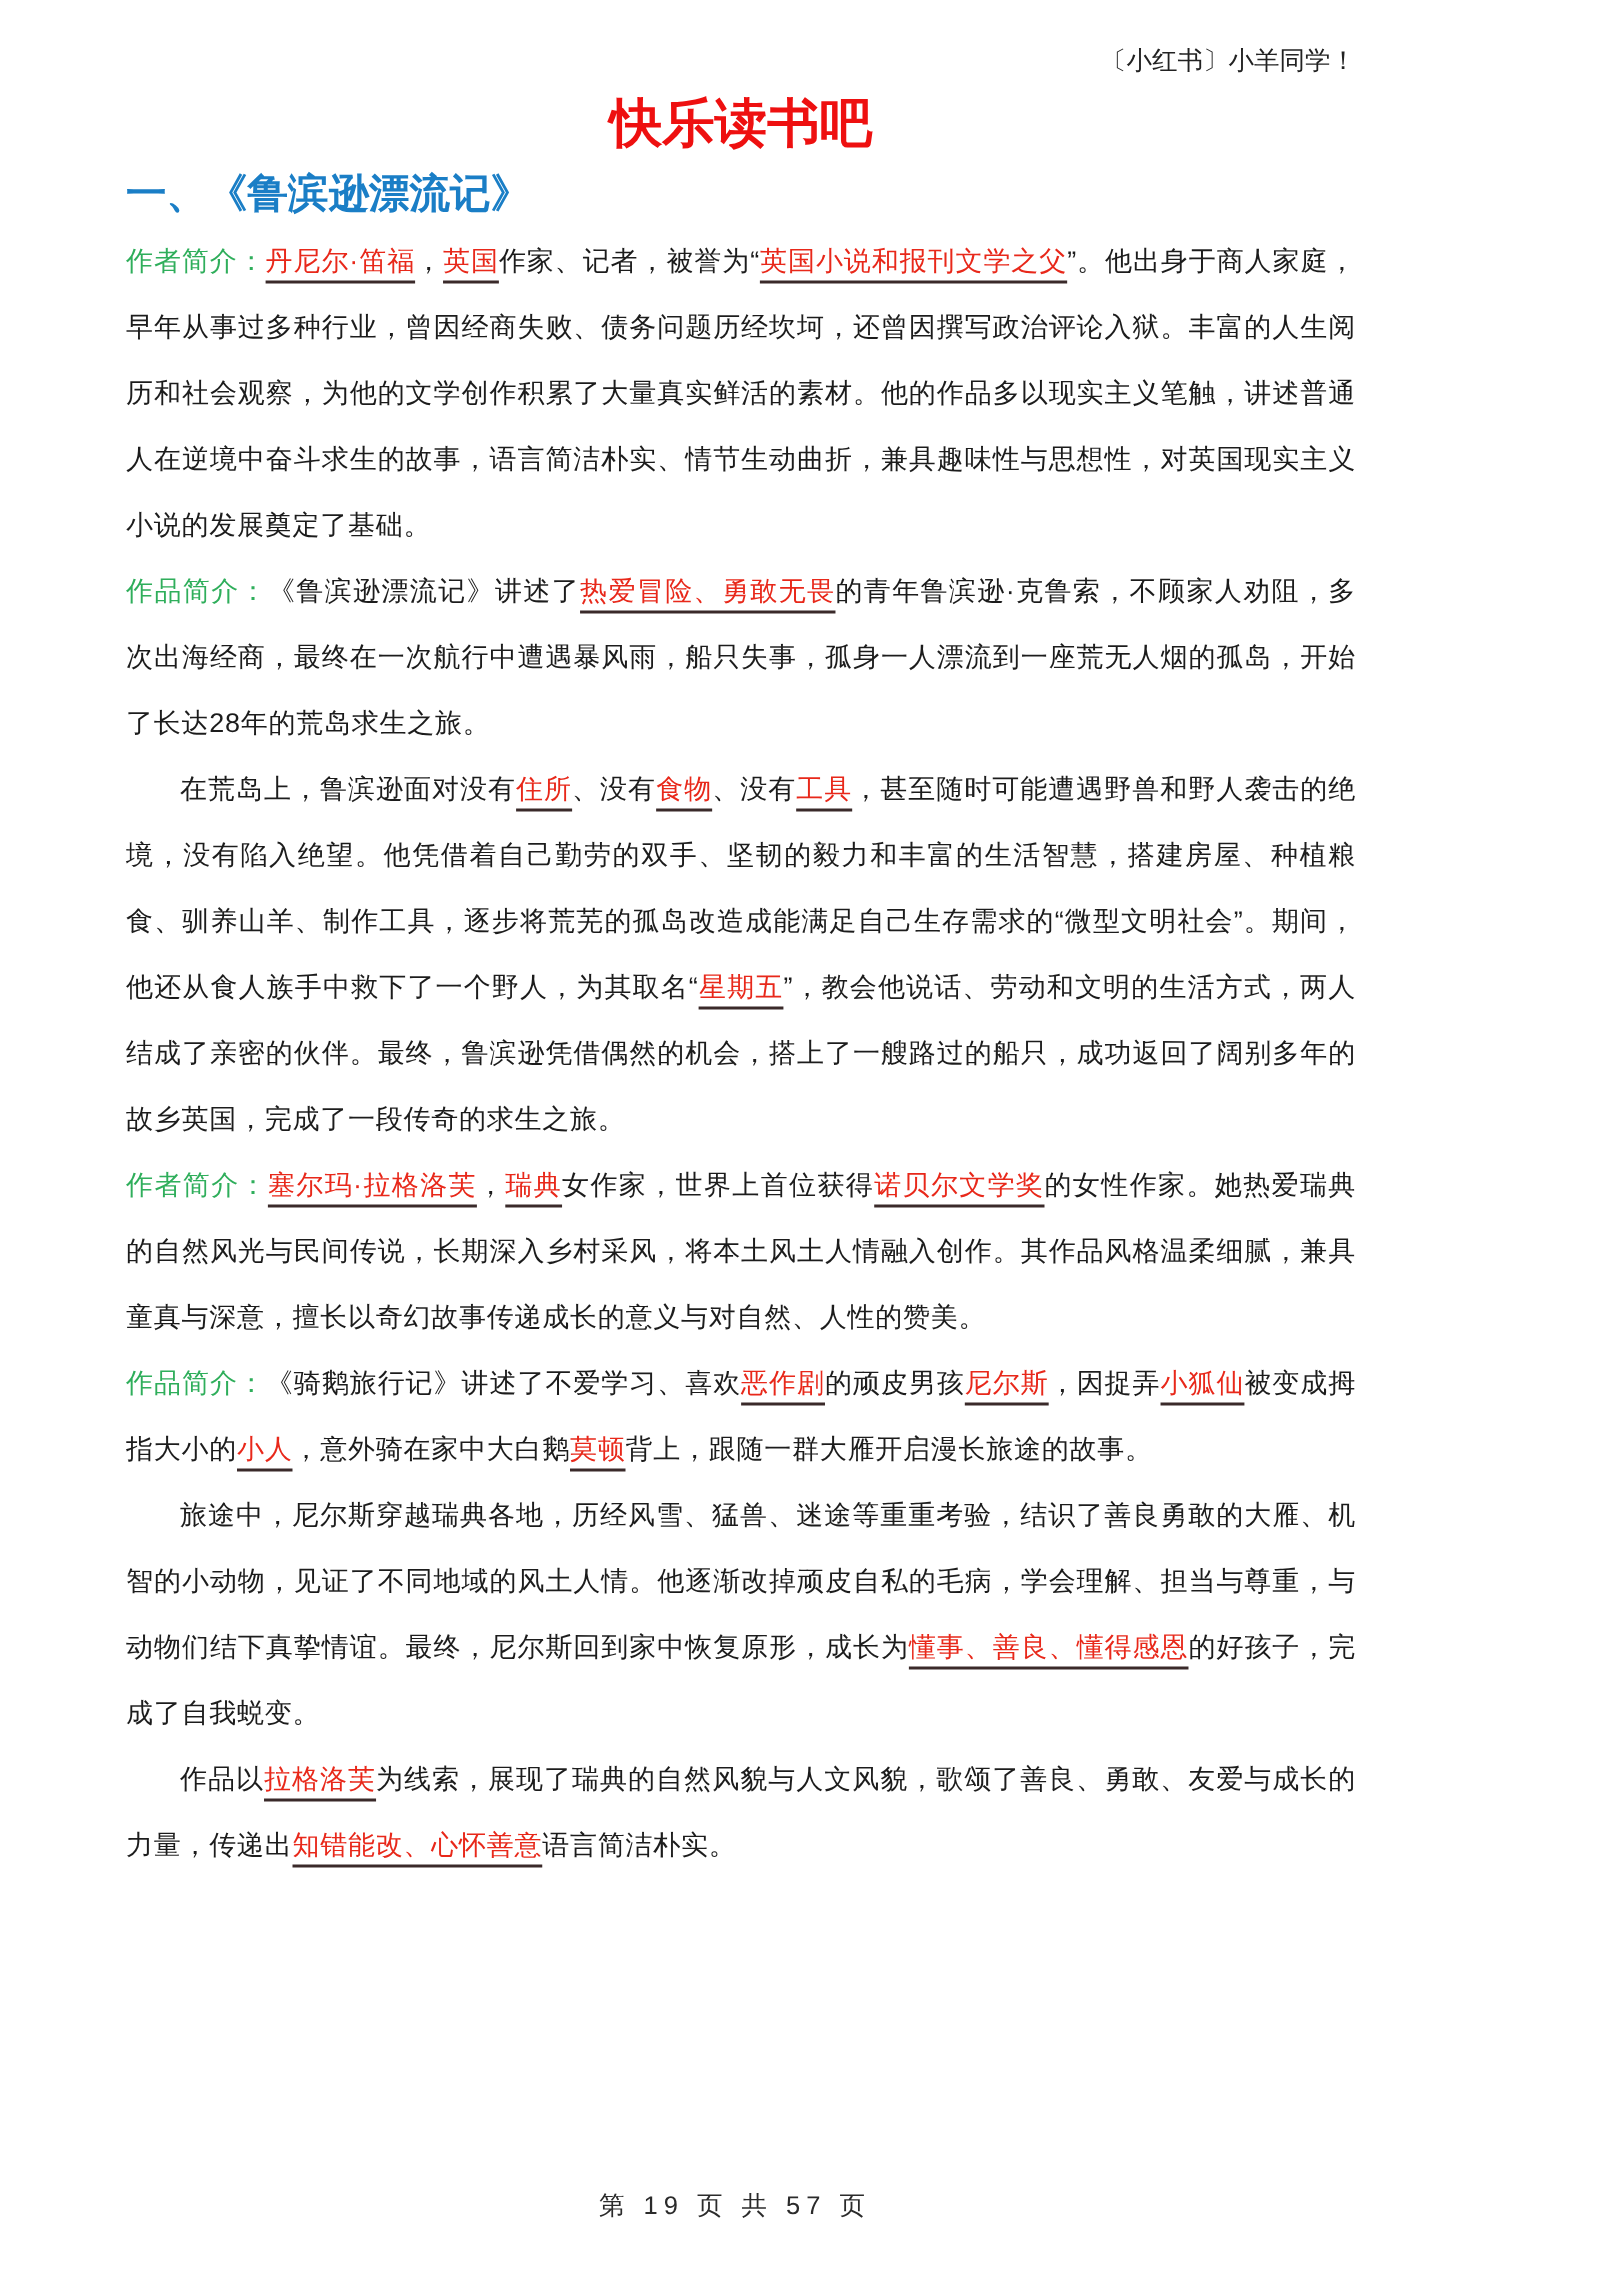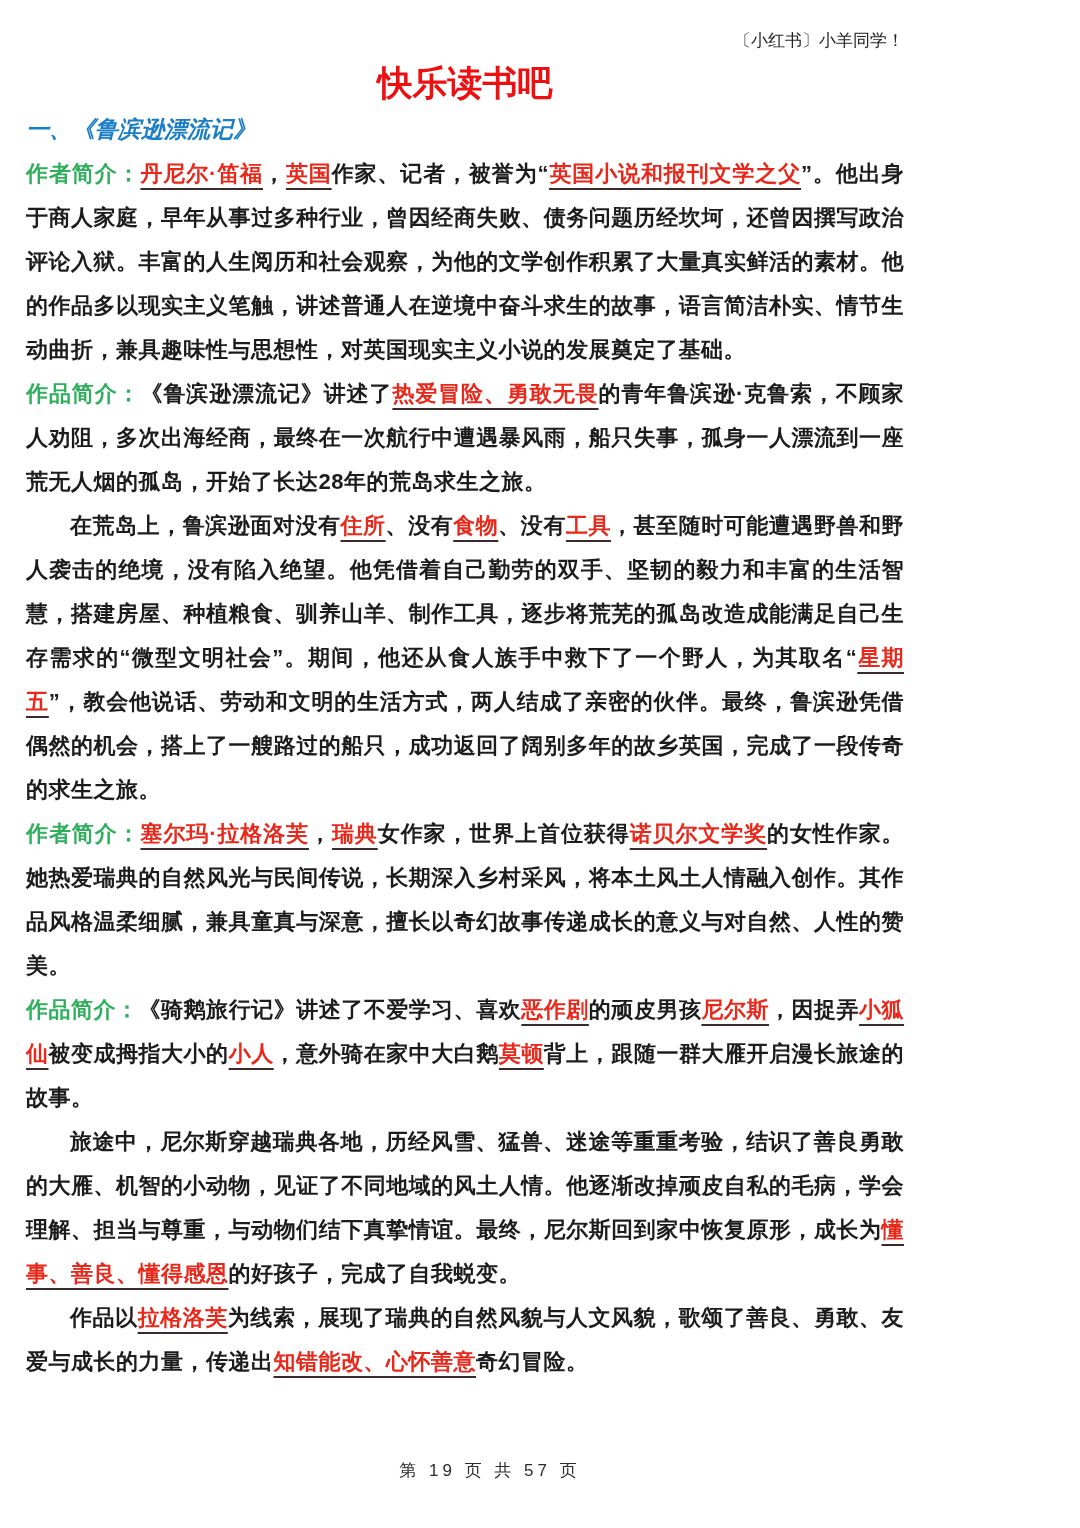--- a/index.html
+++ b/index.html
@@ -10,54 +10,52 @@
   body {
     width: 1080px;
     height: 1528px;
     font-family: "Liberation Sans", "DejaVu Sans", sans-serif;
   }
   .page {
     position: relative;
     box-sizing: border-box;
     width: 964px;
     height: 1528px;
-    padding: 28px 60px 0 26px;
+    padding: 28px 60px 0 84px;
     background: #ffffff;
     overflow: hidden;
   }
   .header-note {
     text-align: right;
     font-size: 17px;
     line-height: 26px;
     color: #222222;
   }
   .doc-title {
     text-align: center;
     font-size: 35px;
     font-weight: 700;
     line-height: 42px;
     margin-top: 8px;
     color: var(--title-red, #ee1010);
   }
   .content { margin-top: 2px; }
   .section-heading {
-    font-size: 23px;
+    font-size: 27px;
     font-weight: 700;
     line-height: 46px;
     color: var(--heading-blue, #1a7ec6);
-    font-style: italic;
   }
   p.para {
     margin: 0;
-    font-size: 22px;
+    font-size: 18px;
     line-height: 44px;
     text-align: justify;
     color: var(--body-text, #1c1c1c);
     letter-spacing: 0.5px;
-    font-weight: bold;
   }
   p.para.indent { text-indent: 2em; }
   .seg-n { color: var(--body-text, #1c1c1c); }
   .seg-g { color: var(--label-green, #2fae5b); }
   .seg-r {
     color: var(--highlight-red, #e8281a);
     text-decoration: underline;
     text-decoration-color: var(--underline-color, #3a2a2a);
     text-decoration-thickness: 2px;
     text-underline-offset: 7px;
@@ -83,17 +81,17 @@
       <div>
         <div class="section-heading">一、《鲁滨逊漂流记》</div>
         <p class="para"><span class="seg-g">作者简介：</span><span class="seg-r">丹尼尔·笛福</span><span class="seg-n">，</span><span class="seg-r">英国</span><span class="seg-n">作家、记者，被誉为“</span><span class="seg-r">英国小说和报刊文学之父</span><span class="seg-n">”。他出身于商人家庭，早年从事过多种行业，曾因经商失败、债务问题历经坎坷，还曾因撰写政治评论入狱。丰富的人生阅历和社会观察，为他的文学创作积累了大量真实鲜活的素材。他的作品多以现实主义笔触，讲述普通人在逆境中奋斗求生的故事，语言简洁朴实、情节生动曲折，兼具趣味性与思想性，对英国现实主义小说的发展奠定了基础。</span></p>
         <p class="para"><span class="seg-g">作品简介：</span><span class="seg-n">《鲁滨逊漂流记》讲述了</span><span class="seg-r">热爱冒险、勇敢无畏</span><span class="seg-n">的青年鲁滨逊·克鲁索，不顾家人劝阻，多次出海经商，最终在一次航行中遭遇暴风雨，船只失事，孤身一人漂流到一座荒无人烟的孤岛，开始了长达28年的荒岛求生之旅。</span></p>
         <p class="para indent"><span class="seg-n">在荒岛上，鲁滨逊面对没有</span><span class="seg-r">住所</span><span class="seg-n">、没有</span><span class="seg-r">食物</span><span class="seg-n">、没有</span><span class="seg-r">工具</span><span class="seg-n">，甚至随时可能遭遇野兽和野人袭击的绝境，没有陷入绝望。他凭借着自己勤劳的双手、坚韧的毅力和丰富的生活智慧，搭建房屋、种植粮食、驯养山羊、制作工具，逐步将荒芜的孤岛改造成能满足自己生存需求的“微型文明社会”。期间，他还从食人族手中救下了一个野人，为其取名“</span><span class="seg-r">星期五</span><span class="seg-n">”，教会他说话、劳动和文明的生活方式，两人结成了亲密的伙伴。最终，鲁滨逊凭借偶然的机会，搭上了一艘路过的船只，成功返回了阔别多年的故乡英国，完成了一段传奇的求生之旅。</span></p>
       </div>
       <div>
         <p class="para"><span class="seg-g">作者简介：</span><span class="seg-r">塞尔玛·拉格洛芙</span><span class="seg-n">，</span><span class="seg-r">瑞典</span><span class="seg-n">女作家，世界上首位获得</span><span class="seg-r">诺贝尔文学奖</span><span class="seg-n">的女性作家。她热爱瑞典的自然风光与民间传说，长期深入乡村采风，将本土风土人情融入创作。其作品风格温柔细腻，兼具童真与深意，擅长以奇幻故事传递成长的意义与对自然、人性的赞美。</span></p>
         <p class="para"><span class="seg-g">作品简介：</span><span class="seg-n">《骑鹅旅行记》讲述了不爱学习、喜欢</span><span class="seg-r">恶作剧</span><span class="seg-n">的顽皮男孩</span><span class="seg-r">尼尔斯</span><span class="seg-n">，因捉弄</span><span class="seg-r">小狐仙</span><span class="seg-n">被变成拇指大小的</span><span class="seg-r">小人</span><span class="seg-n">，意外骑在家中大白鹅</span><span class="seg-r">莫顿</span><span class="seg-n">背上，跟随一群大雁开启漫长旅途的故事。</span></p>
         <p class="para indent"><span class="seg-n">旅途中，尼尔斯穿越瑞典各地，历经风雪、猛兽、迷途等重重考验，结识了善良勇敢的大雁、机智的小动物，见证了不同地域的风土人情。他逐渐改掉顽皮自私的毛病，学会理解、担当与尊重，与动物们结下真挚情谊。最终，尼尔斯回到家中恢复原形，成长为</span><span class="seg-r">懂事、善良、懂得感恩</span><span class="seg-n">的好孩子，完成了自我蜕变。</span></p>
-        <p class="para indent"><span class="seg-n">作品以</span><span class="seg-r">拉格洛芙</span><span class="seg-n">为线索，展现了瑞典的自然风貌与人文风貌，歌颂了善良、勇敢、友爱与成长的力量，传递出</span><span class="seg-r">知错能改、心怀善意</span><span class="seg-n">奇幻冒险。</span></p>
+        <p class="para indent"><span class="seg-n">作品以</span><span class="seg-r">拉格洛芙</span><span class="seg-n">为线索，展现了瑞典的自然风貌与人文风貌，歌颂了善良、勇敢、友爱与成长的力量，传递出</span><span class="seg-r">知错能改、心怀善意</span><span class="seg-n">语言简洁朴实。</span></p>
       </div>
     </div>
   <div class="page-footer">第 19 页 共 57 页</div>
 </div>
 
 </body></html>

